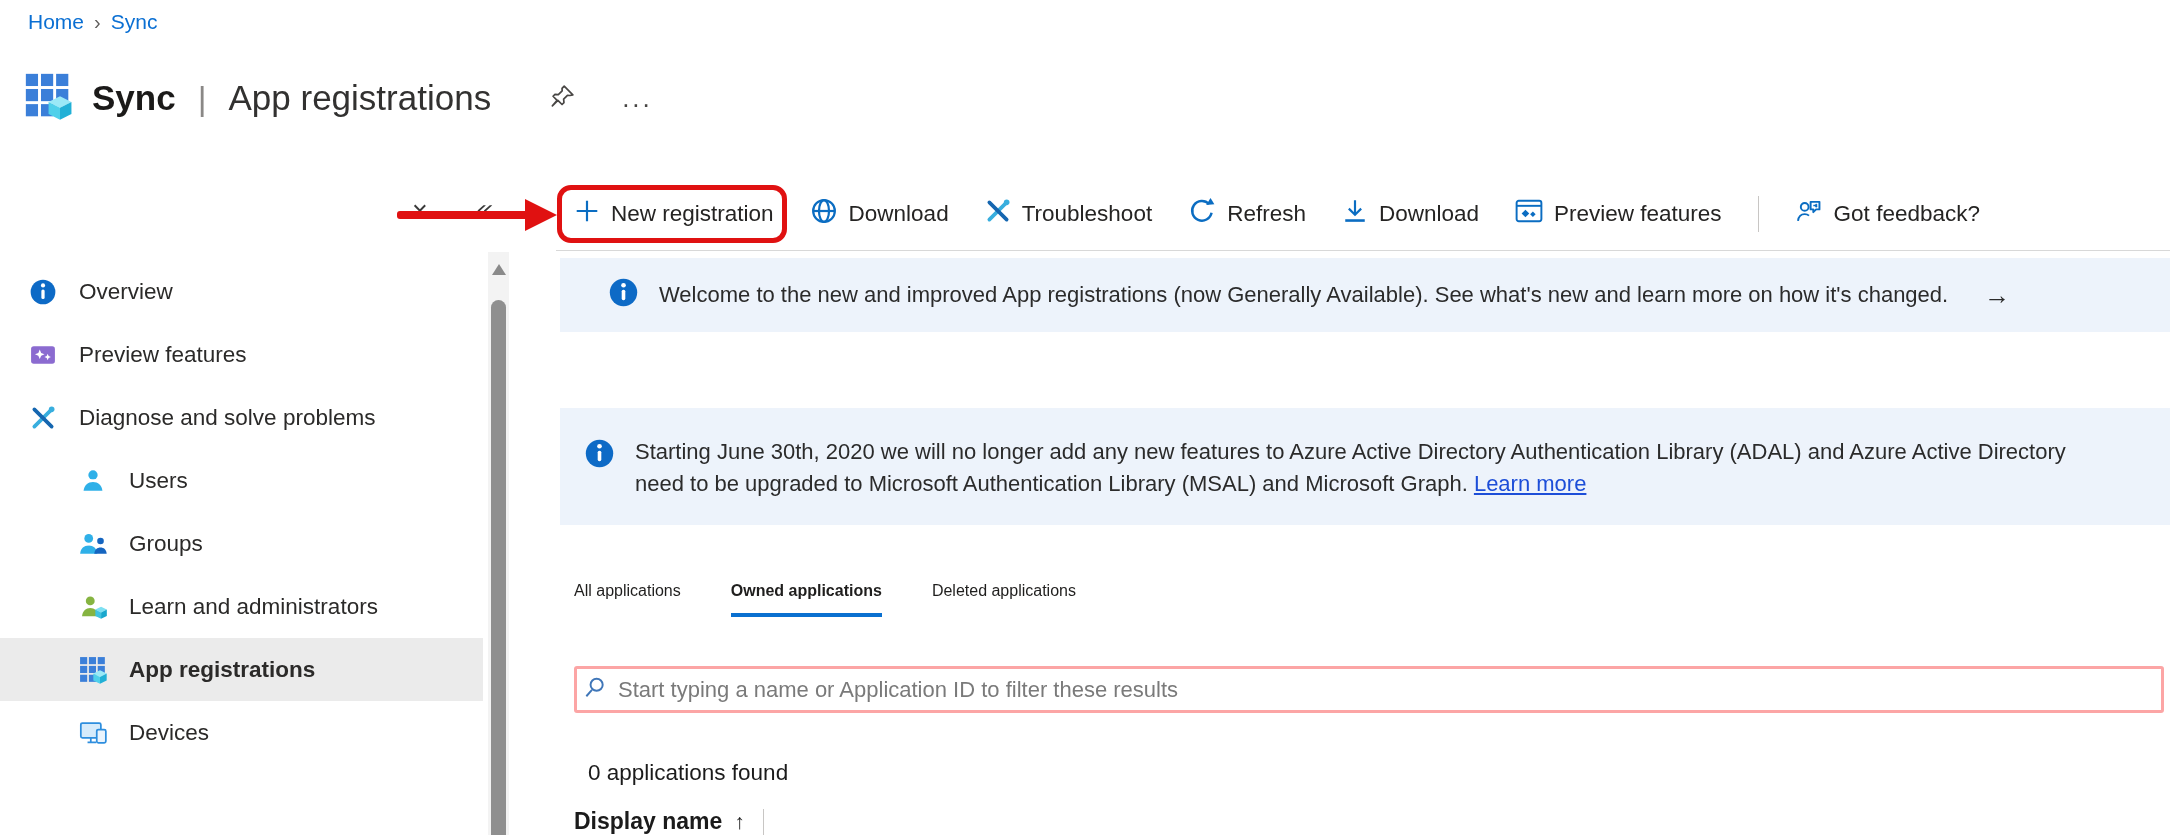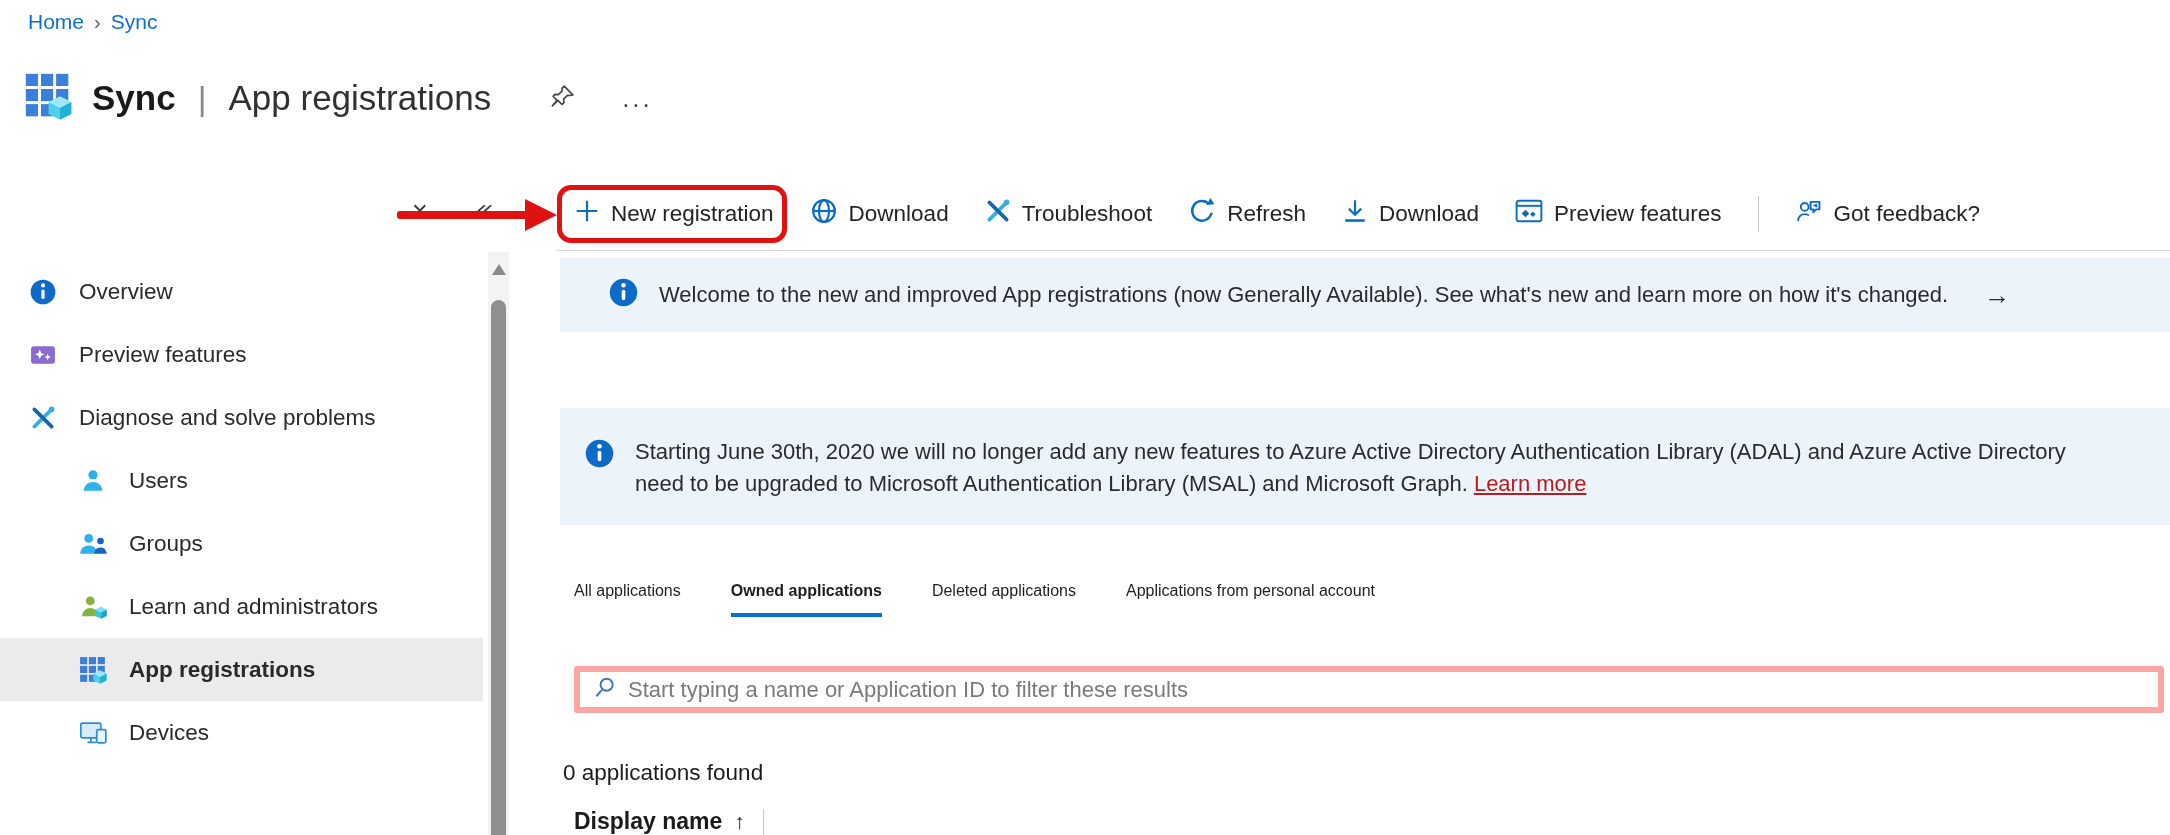--- a/index.html
+++ b/index.html
@@ -56,34 +56,34 @@
               background:#8f8f8f; border-radius:8px 8px 0 0; }
 
   
   .main { left:512px; top:252px; right:0; bottom:0; overflow:hidden; }
   .banner { position:absolute; left:48px; right:0; background:#edf3fb; display:flex;
             padding-left:24px; font-size:22px; color:#2b2b2b; }
   .banner1 { top:6px; height:74px; align-items:center; gap:20px; white-space:nowrap; overflow:hidden;padding-left:48px; }
   .banner2 { top:156px; height:117px; align-items:flex-start; gap:20px; padding-top:28px; }
   .banner2 .btext { line-height:32px; white-space:nowrap; overflow:hidden; }
   .arrow-link { font-size:26px; color:#2b2b2b; margin-left:16px; cursor:pointer; }
-  .learn-link { color:#b91c1c; text-decoration:underline; cursor:pointer; }
+  .learn-link { color:#1d4ed8; text-decoration:underline; cursor:pointer; }
 
   .tabs { position:absolute; left:62px; top:330px; display:flex; gap:50px; font-size:16px; color:#1f1e1d; }
   .tab { padding-bottom:13px; border-bottom:4px solid transparent; cursor:pointer; }
   .tab.active { font-weight:700; border-bottom-color:#0a70d0; }
 
   .searchbox { position:absolute; left:62px; top:414px; right:6px; height:47px;
-               border:6px solid #fca5a5; border-radius:3px; display:flex; align-items:center;
-               padding:0 12px; gap:10px; background:#fff; }
+               border:3px solid #fca5a5; border-radius:3px; display:flex; align-items:center;
+               padding:0 5px; gap:10px; background:#fff; }
   .searchbox input { border:none; outline:none; flex:1; font-size:22px;
                      font-family:"Liberation Sans", sans-serif; color:#252423; }
   .searchbox input::placeholder { color:#7a7a7a; }
 
-  .count { position:absolute; left:51px; top:508px; font-size:22.5px; color:#1b1b1b; }
+  .count { position:absolute; left:76px; top:508px; font-size:22.5px; color:#1b1b1b; }
   .colheader { position:absolute; left:62px; top:556px; font-size:23px; font-weight:700;
                color:#1b1b1b; display:flex; align-items:center; gap:12px; cursor:pointer; }
   .sort-arrow { font-weight:400; font-size:21px; }
   .col-div { width:1px; height:26px; background:#c8c6c4; margin-left:6px; }
 </style>
 </head>
 <body>
 
 <div class="abs breadcrumb">
   <a>Home</a>
@@ -336,21 +336,20 @@
     <span class="btext">
       <span>Starting June 30th, 2020 we will no longer add any new features to Azure Active Directory Authentication Library (ADAL) and Azure Active Directory</span><br>
       <span>need to be upgraded to Microsoft Authentication Library (MSAL) and Microsoft Graph. </span><a class="learn-link">Learn more</a>
     </span>
   </div>
 
   <div class="tabs">
     <div class="tab">All applications</div>
     <div class="tab active">Owned applications</div>
     <div class="tab">Deleted applications</div>
-    <div class="tab">Applications from personal account</div>
   </div>
 
   <div class="searchbox">
     <span>
       <svg width="26" height="26" viewBox="0 0 24 24" fill="none" stroke="#3f76b8" stroke-width="1.8">
         <circle cx="13.5" cy="9" r="5.6"></circle>
           <path d="M9.2 13.7L4 19.6"></path>
       </svg>
     </span>
     <input type="text" placeholder="Start typing a name or Application ID to filter these results" style="">

